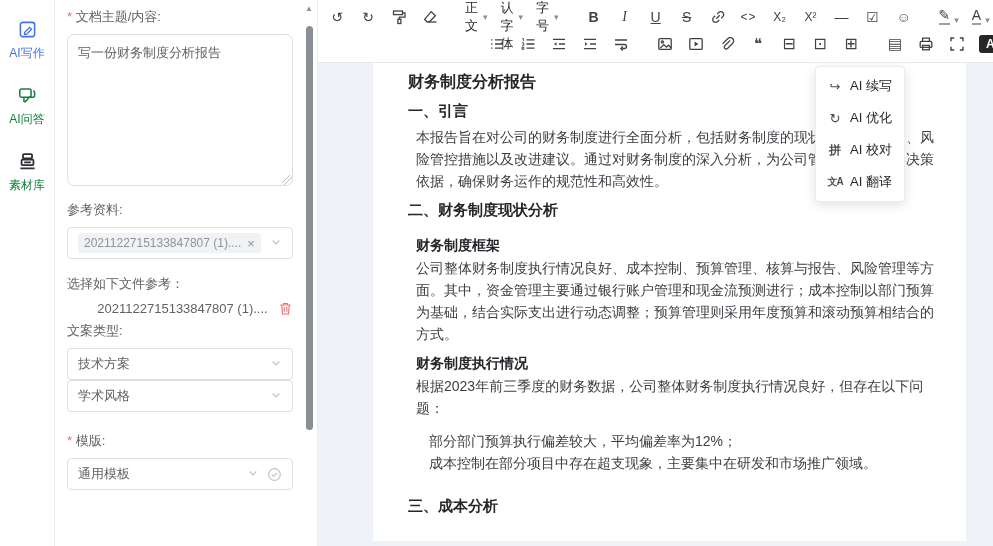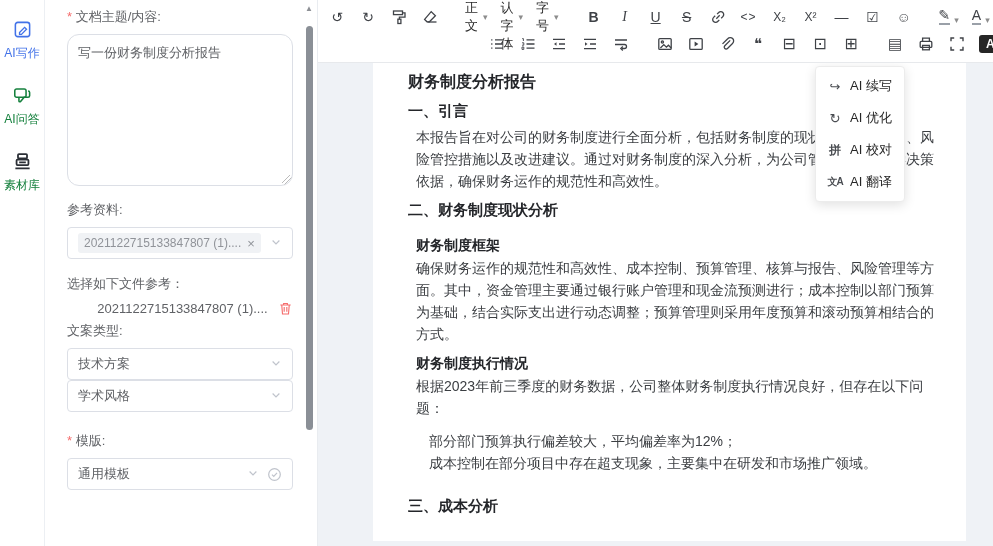--- a/index.html
+++ b/index.html
@@ -1,34 +1,34 @@
 <!DOCTYPE html>
 <html><head>
 <meta charset="utf-8">
 <style>
   * { margin:0; padding:0; box-sizing:border-box; }
   html,body { width:993px; height:546px; overflow:hidden; }
   body { font-family:"Liberation Sans","DejaVu Sans",sans-serif; background:#fff; position:relative; color:#333; }
 
   
-  .nav { position:absolute; left:0; top:0; bottom:0; width:45px; background:#fff;
+  .nav { position:absolute; left:0; top:0; bottom:0; width:55px; background:#fff;
          border-right:1px solid #eceff3; display:flex; flex-direction:column; align-items:center;
          padding-top:20px; gap:24px; z-index:5; }
   .nav-item { display:flex; flex-direction:column; align-items:center; gap:3px; cursor:pointer;
               color:#15803d; font-size:12px; }
   .nav-item svg { width:19px; height:19px; }
   .nav-item.active { color:#4272e8; }
   .nav-item .lib { color:#2b2f36; }
 
   
   .form-panel { position:absolute; left:55px; top:0; bottom:0; width:263px; background:#fff;
                 border-right:1px solid #e9ecf0; padding:8px 24px 0 12px; font-size:13px; color:#606266; }
   .field-label { display:block; margin:10px 0 8px; color:#606266; }
   .req::before { content:"* "; color:#f56c6c; }
-  .topic-area { width:100%; height:152px; border:1px solid #dcdfe6; border-radius:12px; resize:none;
+  .topic-area { width:100%; height:152px; border:1px solid #dcdfe6; border-radius:7px; resize:none;
                 padding:8px 10px; font:13px/1.5 "Liberation Sans","DejaVu Sans",sans-serif; color:#606266; outline:none;
                 background:
                   linear-gradient(135deg, transparent 0 5px, #bbb 5px 6px, transparent 6px 8px, #bbb 8px 9px, transparent 9px) no-repeat right bottom / 10px 10px; }
   .select-box { height:32px; border:1px solid #dcdfe6; border-radius:4px; display:flex; align-items:center;
                 padding:0 10px; background:#fff; cursor:pointer; position:relative; color:#606266; }
   .select-box .chev { margin-left:auto; color:#c0c4cc; }
   .tag { background:#f0f2f5; border-radius:3px; color:#909399; font-size:12px; padding:3px 6px;
          display:inline-flex; align-items:center; gap:6px; max-width:200px; white-space:nowrap; }
   .tag .x { color:#909399; cursor:pointer; font-size:13px; line-height:1; }
   .file-group { margin:4px 0 0 14px; }
@@ -319,21 +319,21 @@
     </div>
   </div>
 
   <div class="content">
     <div class="page">
       <div class="doc-title">财务制度分析报告</div>
       <div class="doc-h2">一、引言</div>
       <div class="doc-p">本报告旨在对公司的财务制度进行全面分析，包括财务制度的现状、存在的问题、风险管控措施以及改进建议。通过对财务制度的深入分析，为公司管理层提供科学决策依据，确保财务运作的规范性和高效性。</div>
       <div class="doc-h2">二、财务制度现状分析</div>
       <div class="doc-h3" style="margin-top:13px">财务制度框架</div>
-      <div class="doc-p">确保财务运作的规范性和高效性、成本控制、预算管理、核算与报告、风险管理等方面。其中，资金管理主要通过银行账户管理和现金流预测进行；成本控制以部门预算为基础，结合实际支出进行动态调整；预算管理则采用年度预算和滚动预算相结合的方式。</div>
+      <div class="doc-p">公司整体财务制度执行情况良好、成本控制、预算管理、核算与报告、风险管理等方面。其中，资金管理主要通过银行账户管理和现金流预测进行；成本控制以部门预算为基础，结合实际支出进行动态调整；预算管理则采用年度预算和滚动预算相结合的方式。</div>
       <div class="doc-h3">财务制度执行情况</div>
       <div class="doc-p">根据2023年前三季度的财务数据，公司整体财务制度执行情况良好，但存在以下问题：</div>
       <div class="doc-list">
         <div>部分部门预算执行偏差较大，平均偏差率为12%；</div>
         <div>成本控制在部分项目中存在超支现象，主要集中在研发和市场推广领域。</div>
       </div>
       <div class="doc-h2 big">三、成本分析</div>
 
     </div>
 

